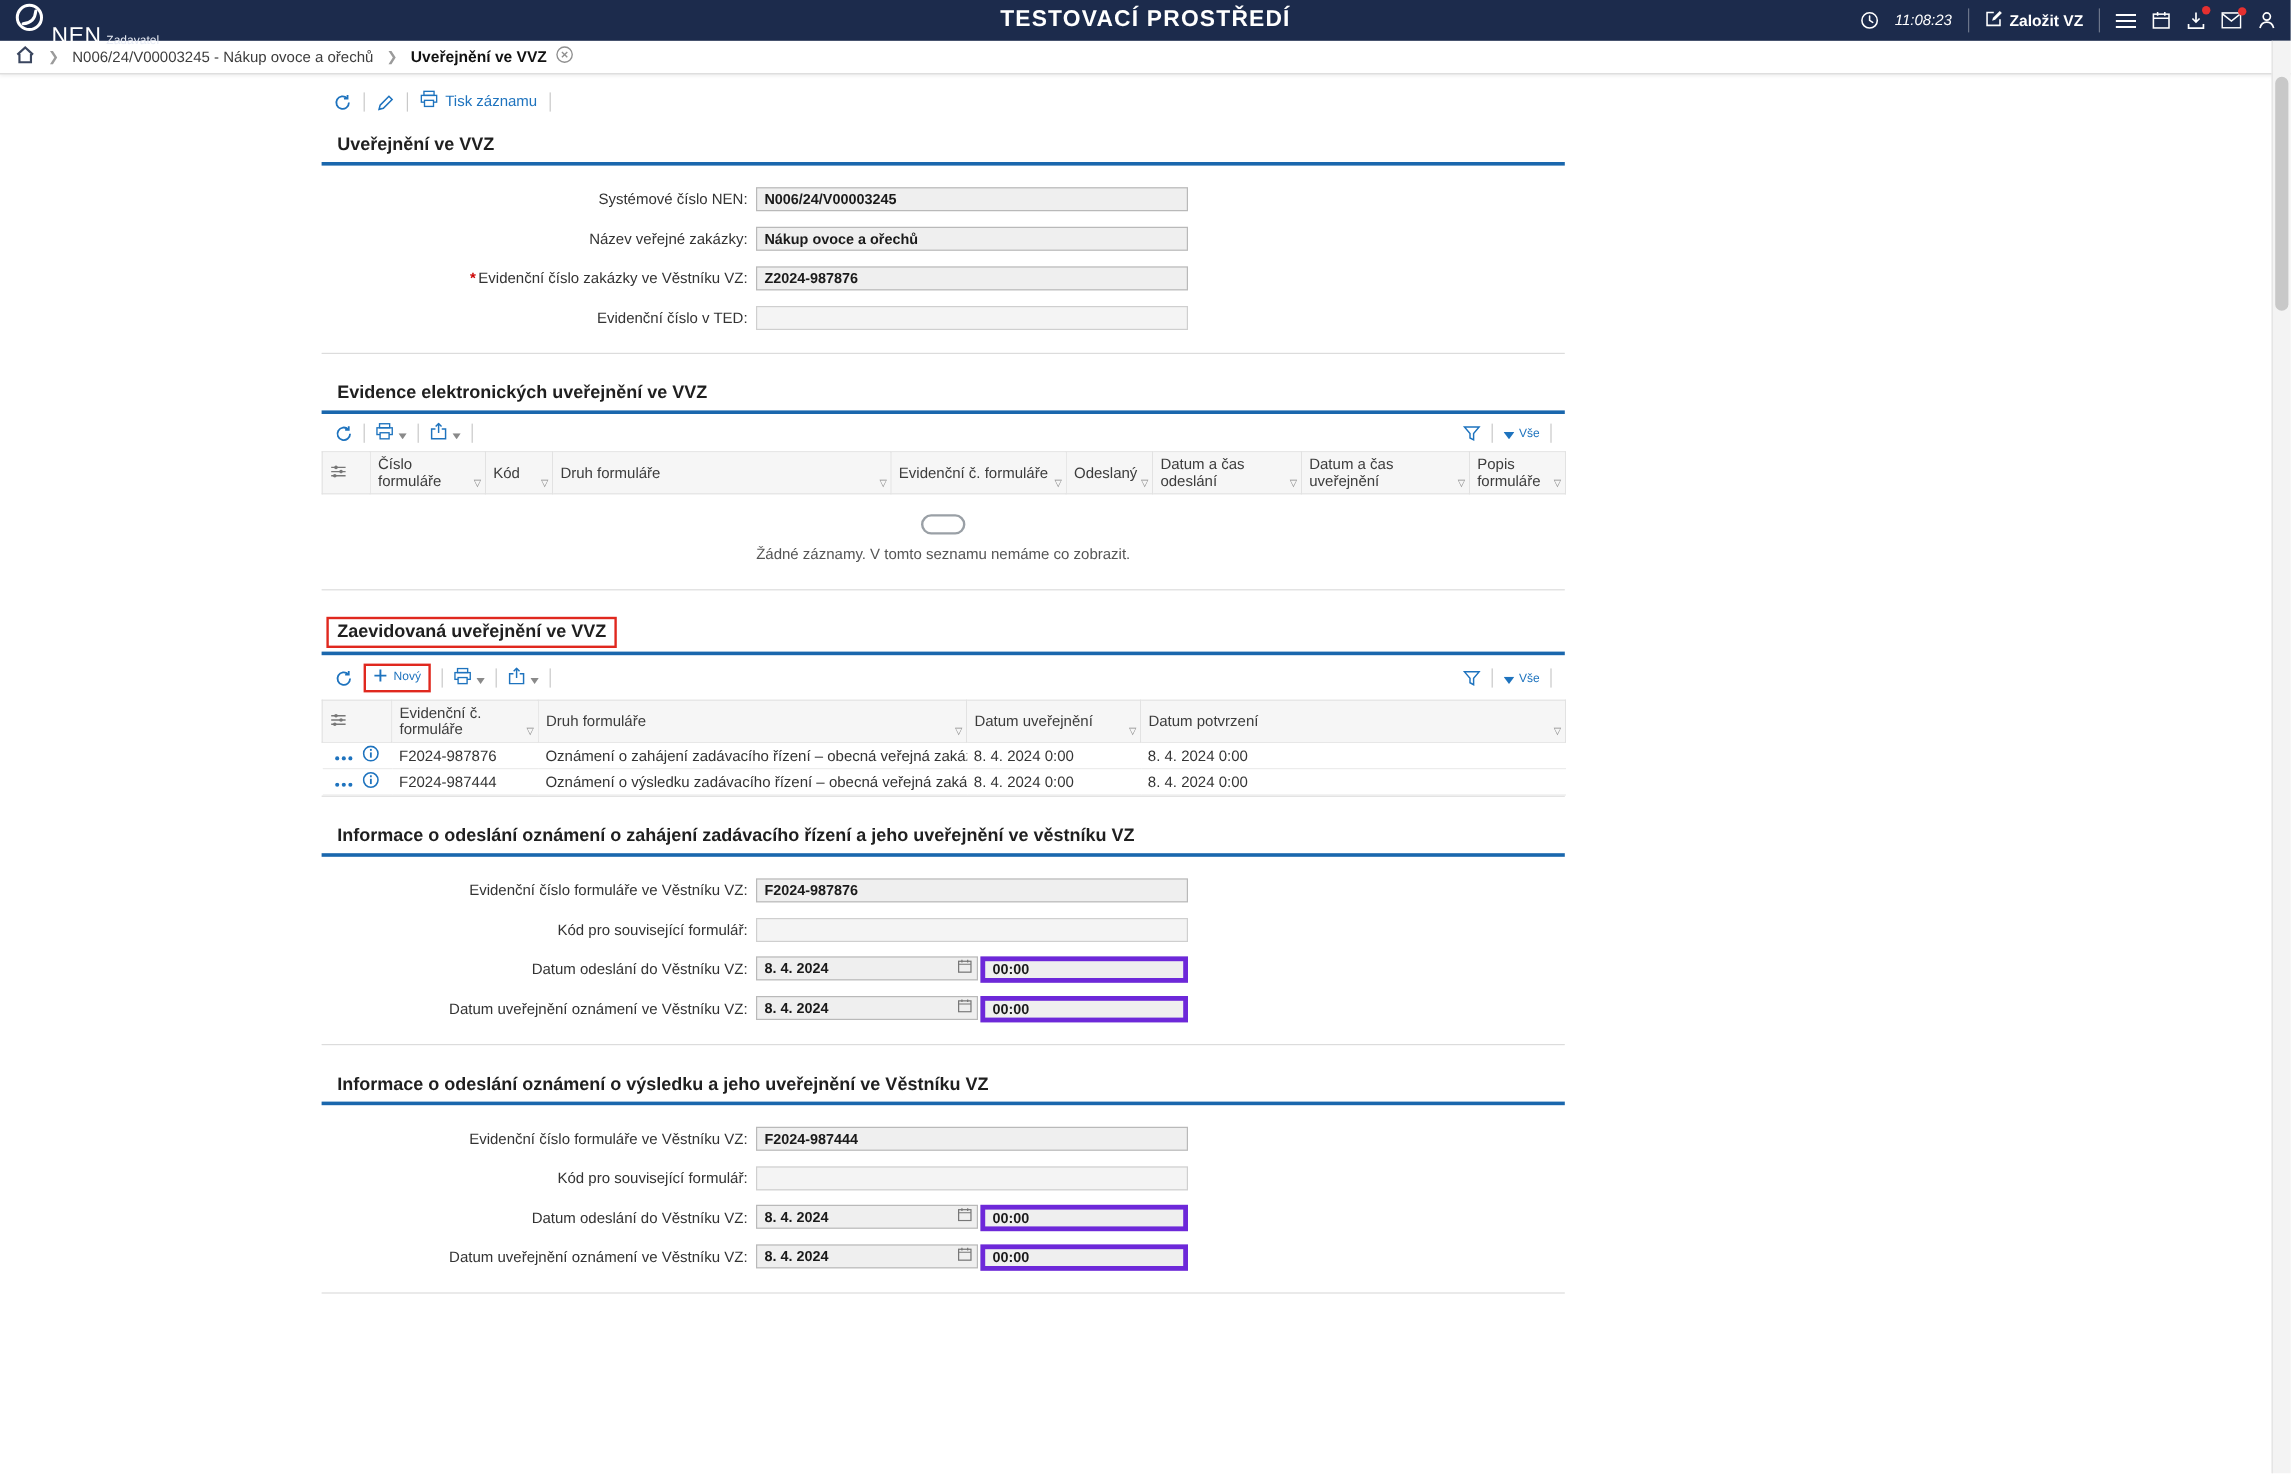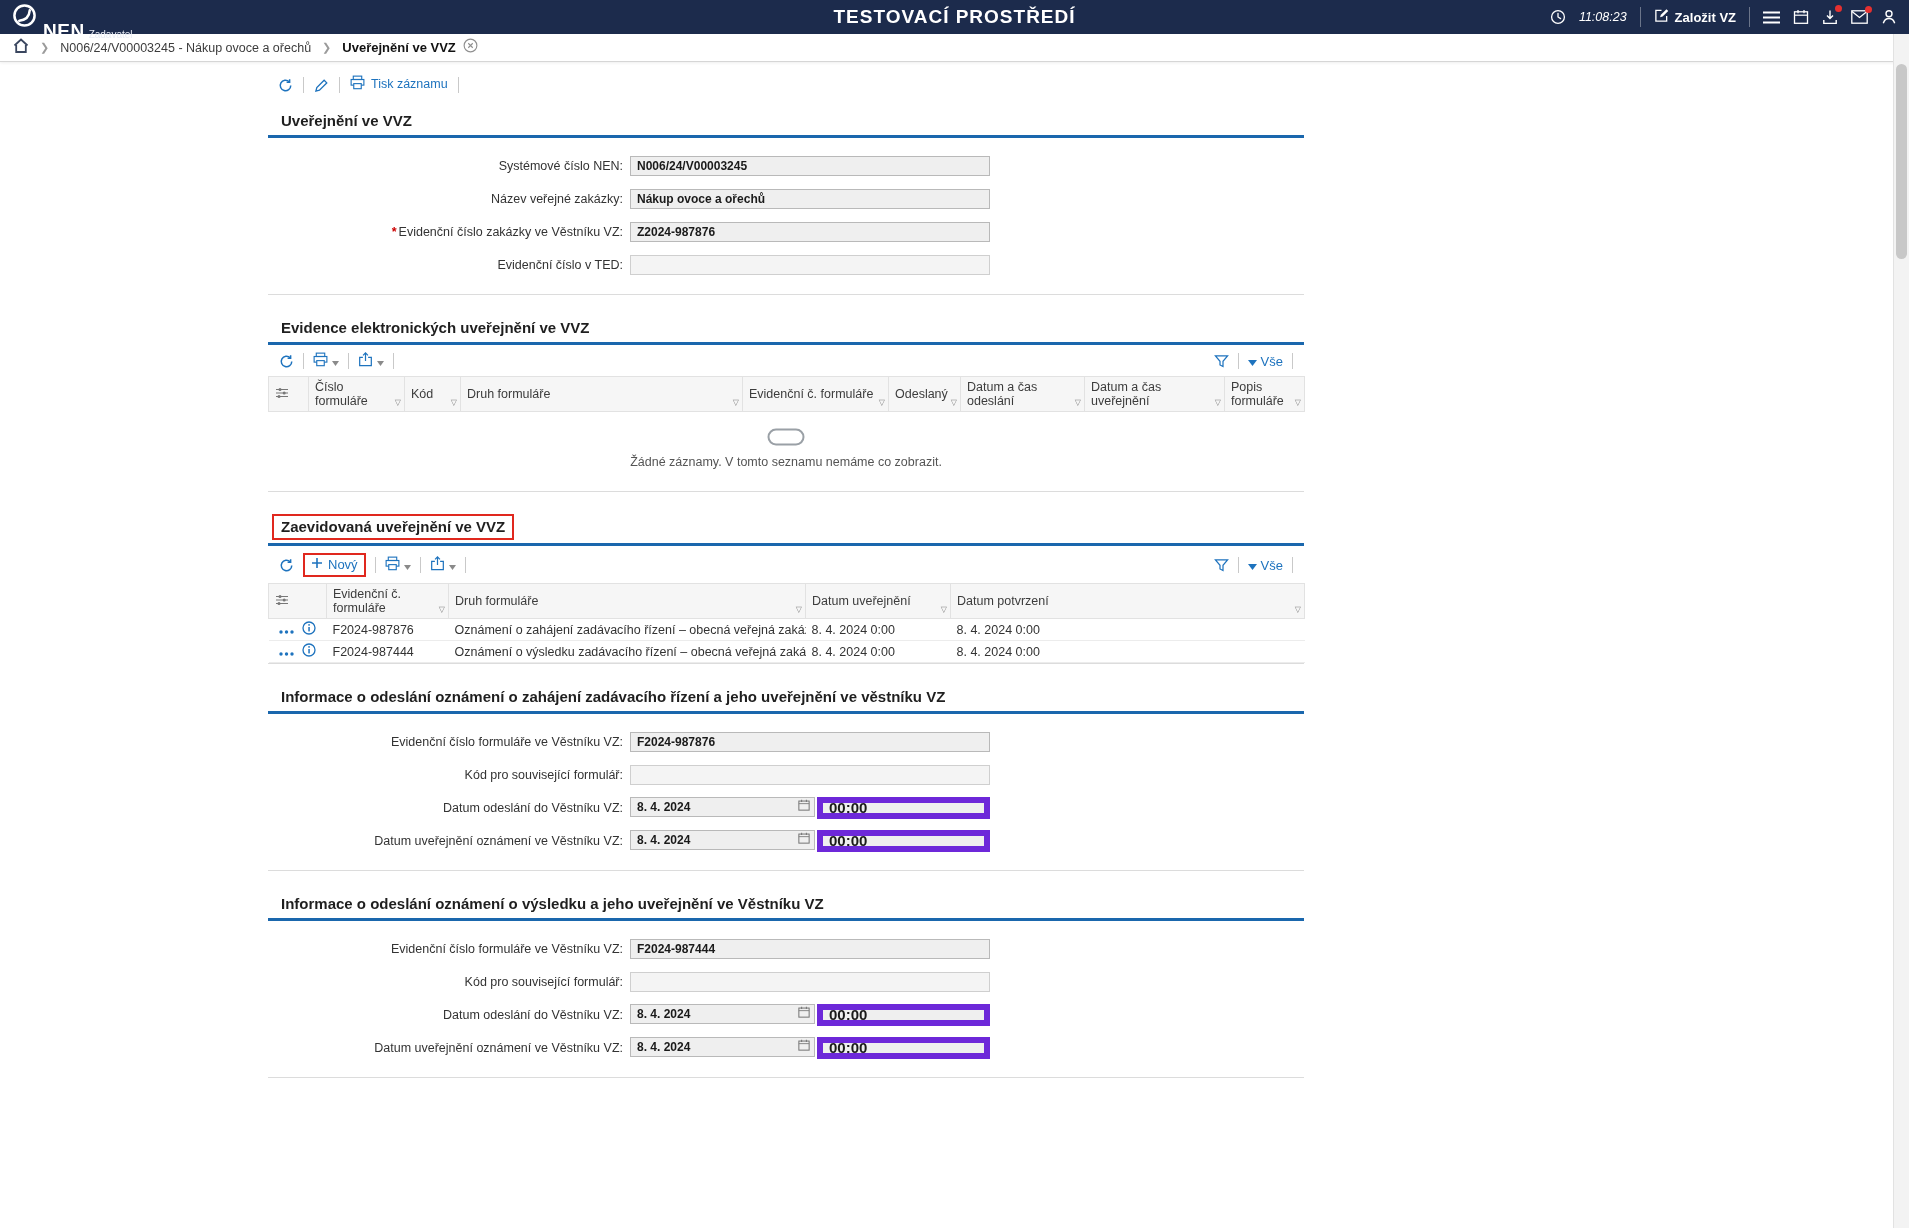--- a/index.html
+++ b/index.html
@@ -3,21 +3,21 @@
 <meta charset="utf-8">
 <style>
   * { margin:0; padding:0; box-sizing:border-box; }
   html,body { width:1909px; height:1228px; background:#ffffff; font-family:"Liberation Sans", sans-serif; overflow:hidden; }
   body { position:relative; }
 
   
   .topbar { position:absolute; top:0; left:0; width:1909px; height:34px; background:#1c2b4c; display:flex; align-items:center; padding:0 12px; color:#fff; z-index:20; }
   .brand { display:flex; align-items:center; gap:6px; cursor:pointer; }
   .brand-text { display:flex; align-items:flex-end; gap:4px; }
-  .brand-name { font-size:19px; font-weight:700; letter-spacing:0.5px;margin-top:28px; }
+  .brand-name { font-size:19px; font-weight:400; letter-spacing:0.5px;margin-top:28px; }
   .brand-sub { font-size:10px; margin-bottom:2px; color:#e8ecf5; }
   .env-title { position:absolute; left:50%; transform:translateX(-50%); font-size:19px; font-weight:700; letter-spacing:1px; white-space:nowrap; }
   .topbar-right { margin-left:auto; display:flex; align-items:center; gap:13px; }
   .vdiv { width:1px; height:20px; background:rgba(255,255,255,0.35); }
   .time-text { font-size:12.5px;font-style:italic; }
   .create-vz { display:flex; align-items:center; gap:6px; background:none; border:none; color:#fff; font-family:inherit; font-size:13px; font-weight:700; cursor:pointer; }
   .tb-iconbtn { display:flex; align-items:center; cursor:pointer; position:relative; }
   .badge { position:absolute; top:-4px; right:-4px; width:7px; height:7px; border-radius:50%; background:#e53030; }
 
   
@@ -40,26 +40,26 @@
   .annotate-title { display:inline-block; border:2px solid #e0281e; padding:2px 7px 3px; margin:-2px 0 -3px -9px; }
 
   .form-area { padding:11px 0 13px; }
   .form-row { display:flex; align-items:center; height:33px; }
   .form-label { width:362px; text-align:right; padding-right:7px; font-size:12.5px; color:#333; }
   .req { color:#cc0000; font-weight:700; margin-right:2px; }
   .input { width:360px; height:20px; background:#efefef; border:1px solid #b9b9b9; font-size:12px; font-weight:700; color:#1a1a1a; padding:0 6px; display:flex; align-items:center; cursor:default; }
   .input.empty { background:#f4f4f4; border-color:#cfcfcf; }
   .date-group { display:flex; width:360px; gap:2px; }
   .date-input { width:185px; height:20px; background:#efefef; border:1px solid #b9b9b9; display:flex; align-items:center; justify-content:space-between; padding:0 4px 0 6px; font-size:12px; font-weight:700; color:#1a1a1a; }
-  .time-input { flex:1; height:22px; background:#efefef; border:6px solid #6d28d9; display:flex; align-items:center; padding:0 6px; font-size:15px; font-weight:700; color:#1a1a1a; }
+  .time-input { flex:1; height:22px; background:#efefef; border:4px solid #6d28d9; display:flex; align-items:center; padding:0 6px; font-size:12px; font-weight:700; color:#1a1a1a; }
 
   .list-toolbar { display:flex; align-items:center; gap:9px; padding:7px 11px 6px; }
   .lt-right { margin-left:auto; display:flex; align-items:center; gap:9px; }
   .lt-btn { display:flex; align-items:center; gap:4px; cursor:pointer; background:none; border:none; font-family:inherit; }
-  .lt-label { color:#1e73be; font-size:13px; }
+  .lt-label { color:#1e73be; font-size:10px; }
   .annotate-btn { border:2px solid #e0281e; padding:2px 6px 3px; display:flex; align-items:center; gap:5px; }
 
   table.grid { width:100%; border-collapse:collapse; table-layout:fixed; }
   .grid th { background:#f6f6f6; border:1px solid #e2e2e2; font-weight:400; font-size:12.5px; color:#3c3c3c; text-align:left; padding:3px 14px 3px 6px; vertical-align:middle; position:relative; }
   .grid.hdr-tall th { height:34px; }
   .grid.hdr-short th { height:24px; }
   .th-filter { position:absolute; right:3px; bottom:4px; color:#8a8a8a; font-size:8px; }
   .grid td { font-size:12.5px; color:#333; padding:2px 6px; border-bottom:1px solid #ececec; height:21px; white-space:nowrap; overflow:hidden; }
   .c-actions-inner { display:flex; align-items:center; gap:8px; padding-left:4px; }
   .th-icon-cell { text-align:center; }

